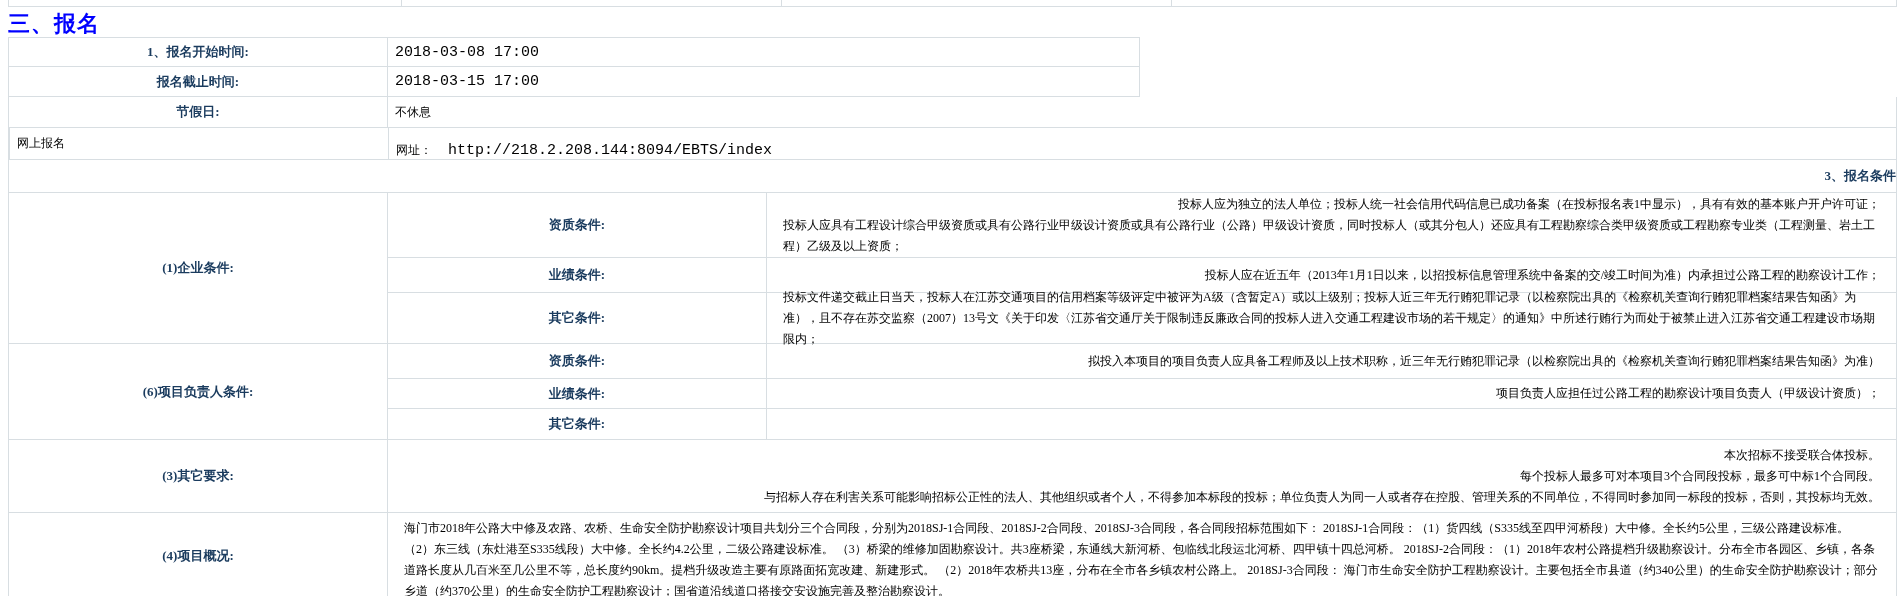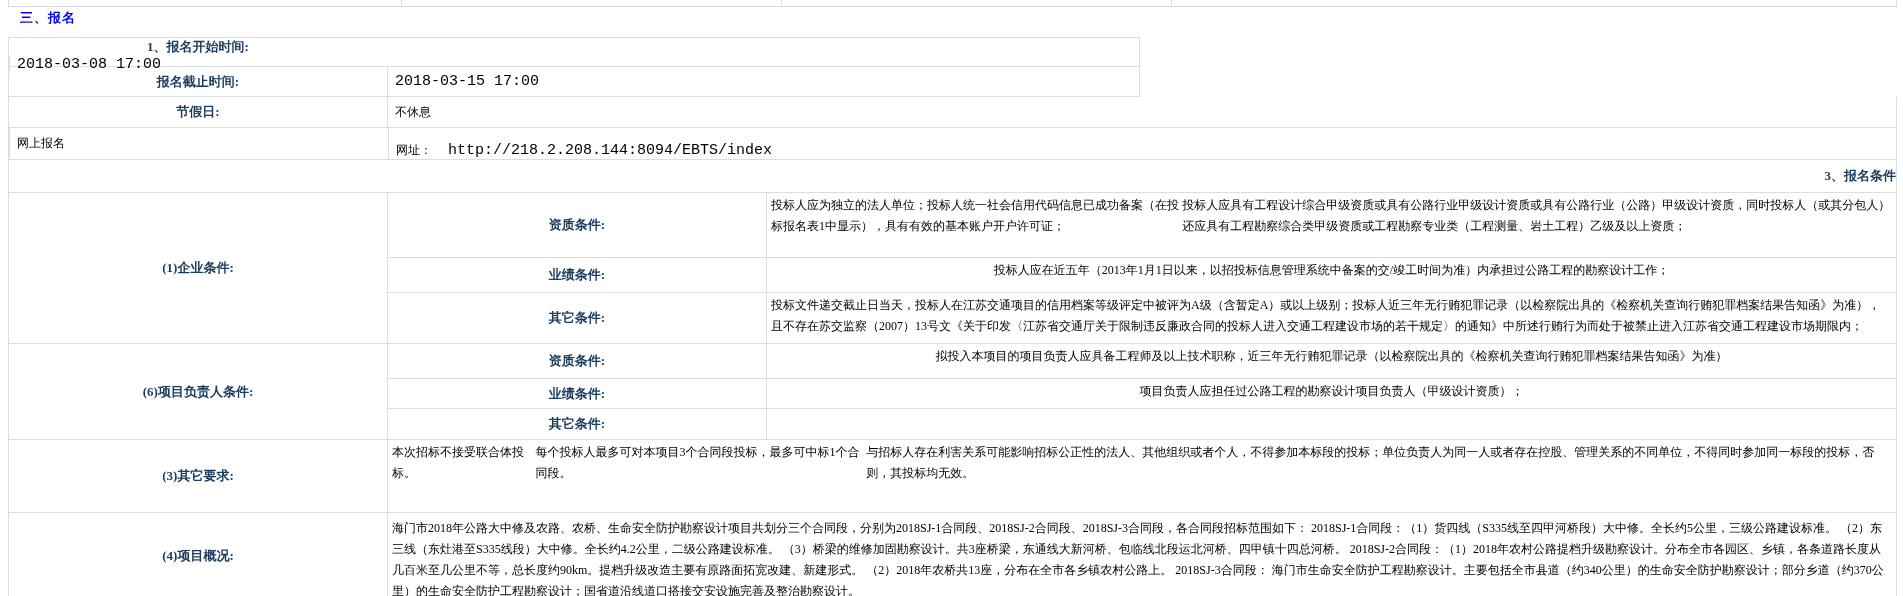--- a/index.html
+++ b/index.html
@@ -9,45 +9,45 @@
   }
   *{margin:0;padding:0;box-sizing:border-box;}
   html,body{background:#ffffff;}
   .page{position:relative;width:1903px;height:596px;overflow:hidden;background:#fff;
         font-family:"Liberation Serif","DejaVu Serif",serif;color:#000;}
   
   .top-strip{position:absolute;left:8px;top:0;width:1889px;height:7px;
              border-bottom:1px solid var(--bc);border-left:1px solid var(--bc);border-right:1px solid var(--bc);}
   .top-strip .vd{position:absolute;top:0;width:1px;height:100%;background:var(--bc);}
   
-  .title{position:absolute;left:20px;top:9px;font-family:"Liberation Sans","DejaVu Sans",sans-serif;
-         font-weight:bold;font-size:13px;color:var(--blue);letter-spacing:1px;}
+  .title{position:absolute;left:8px;top:9px;font-family:"Liberation Sans","DejaVu Sans",sans-serif;
+         font-weight:bold;font-size:22px;color:var(--blue);letter-spacing:1px;}
   
   .tbl{position:absolute;left:8px;top:37px;width:1889px;font-size:12px;}
   .r{display:flex;background:#fff;border-left:1px solid var(--bc);border-right:1px solid var(--bc);
      border-bottom:1px solid var(--bc);}
-  .bt{border-top:1px solid var(--bc);flex-direction:column;}
+  .bt{border-top:1px solid var(--bc);}
   .w60{width:1132px;}
   .h30{height:30px}.h31{height:31px}.h32{height:32px}.h33{height:33px}
   .lbl{display:flex;align-items:center;justify-content:center;color:var(--navy);
        font-weight:bold;font-size:13px;text-align:center;flex:none;}
   .c1{width:378px;}
   .c2{width:379px;border-left:1px solid var(--bc);}
   .val{flex:1;display:flex;align-items:center;padding:0 7px;}
   .vborder{border-left:1px solid var(--bc);}
   .mono{font-family:"Liberation Mono","DejaVu Sans Mono",monospace;font-size:15px;letter-spacing:0;}
   .center-row{justify-content:flex-end;align-items:center;}
   .hdr{color:var(--navy);font-weight:bold;font-size:13px;}
   
   .grp-right{flex:1;display:flex;flex-direction:column;}
   .sub{display:flex;border-bottom:1px solid var(--bc);}
   .sub:last-child{border-bottom:none;}
   .h65{height:65px}.h35{height:35px}.h50{height:50px}
-  .content{flex:1;display:flex;flex-direction:row;justify-content:center;
-           padding:2px 4px;line-height:21px;border-left:1px solid var(--bc);}
+  .content{flex:1;display:flex;flex-direction:column;justify-content:center;
+           padding:2px 16px;line-height:21px;border-left:1px solid var(--bc);align-items:flex-end;}
   .content p{margin:0;}
   .h73{height:73px}.h86{height:86px}
   .content-top{justify-content:flex-start;padding-top:5px;}
   .urlcell{flex:1;display:flex;align-items:flex-end;padding:0 7px;border-left:1px solid var(--bc);}
   .urlcell .url{margin-left:16px;}
 </style>
 </head>
 <body>
 
 <div class="page">

